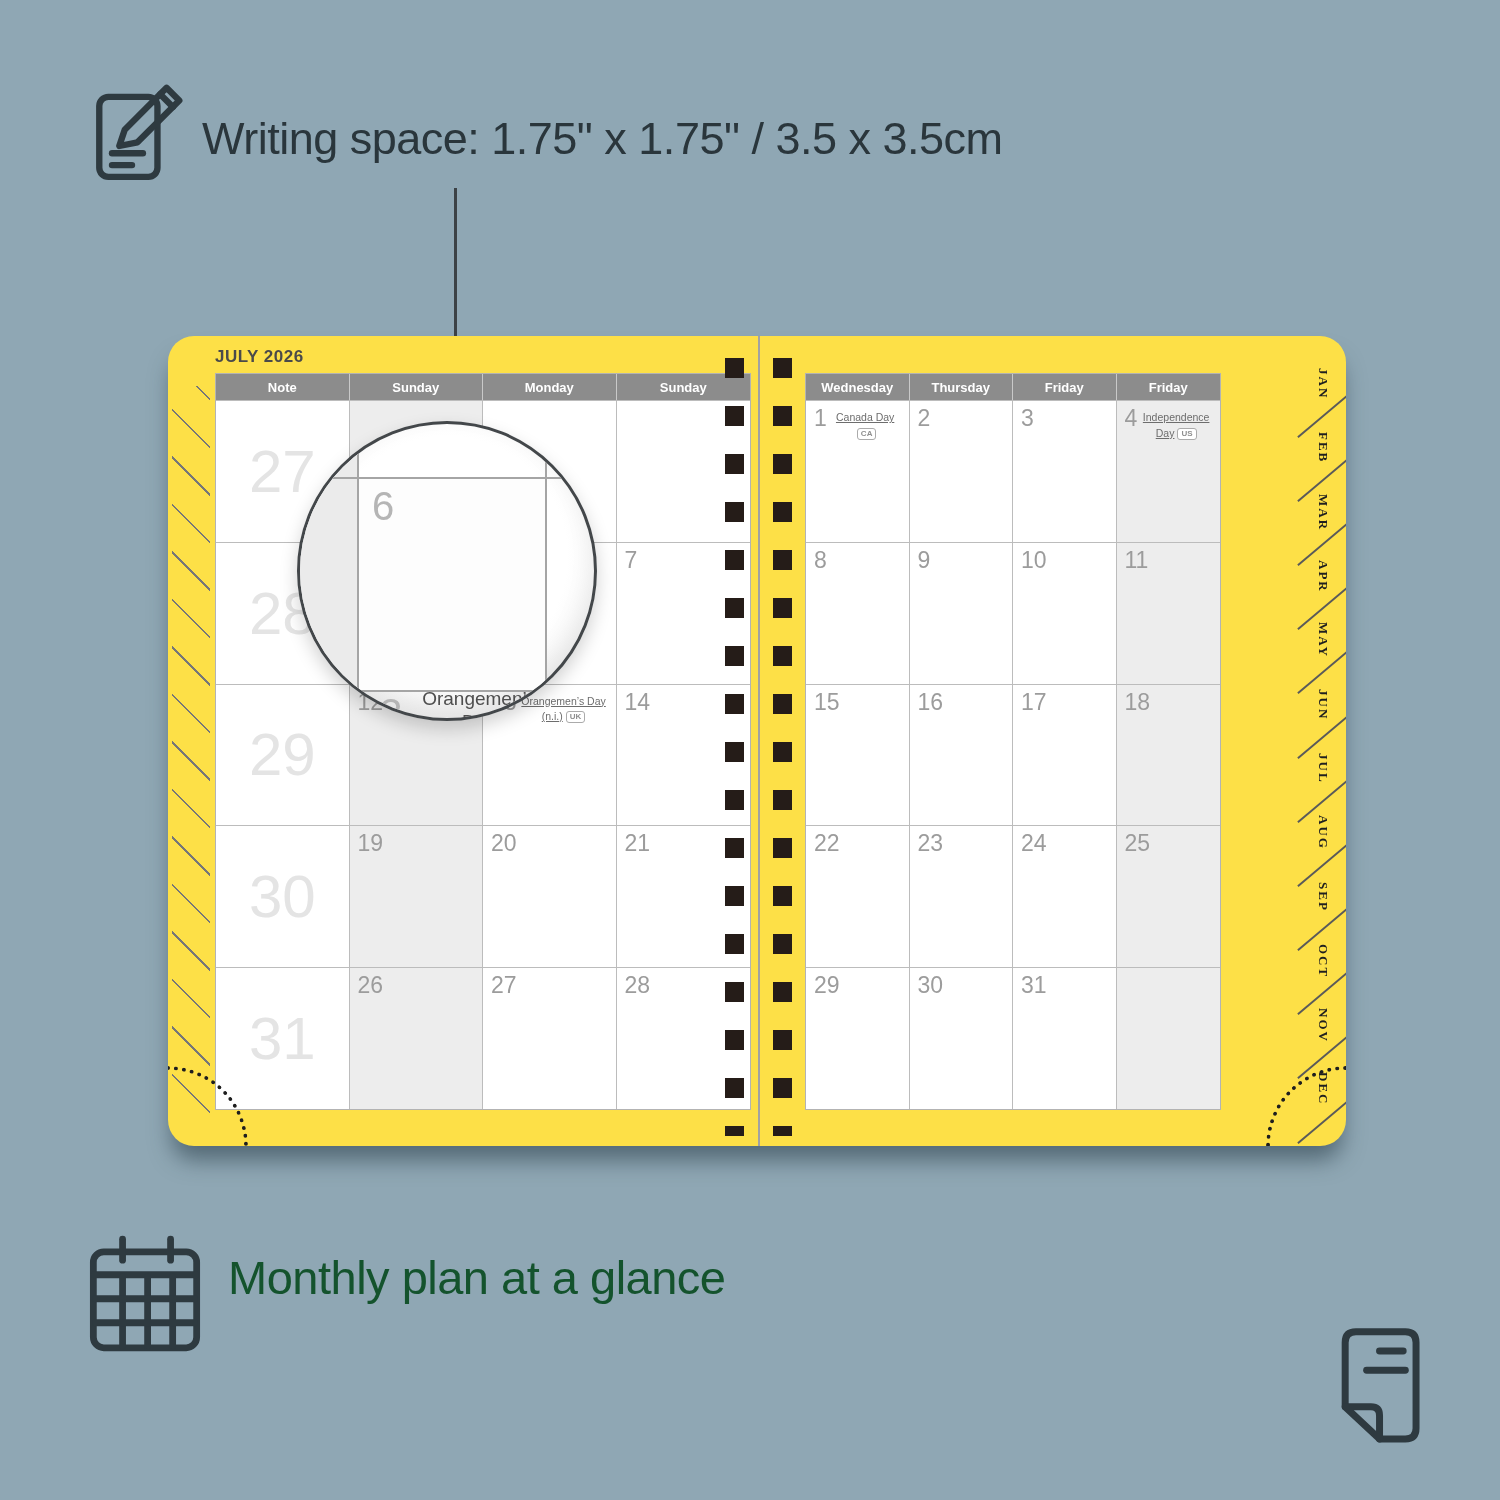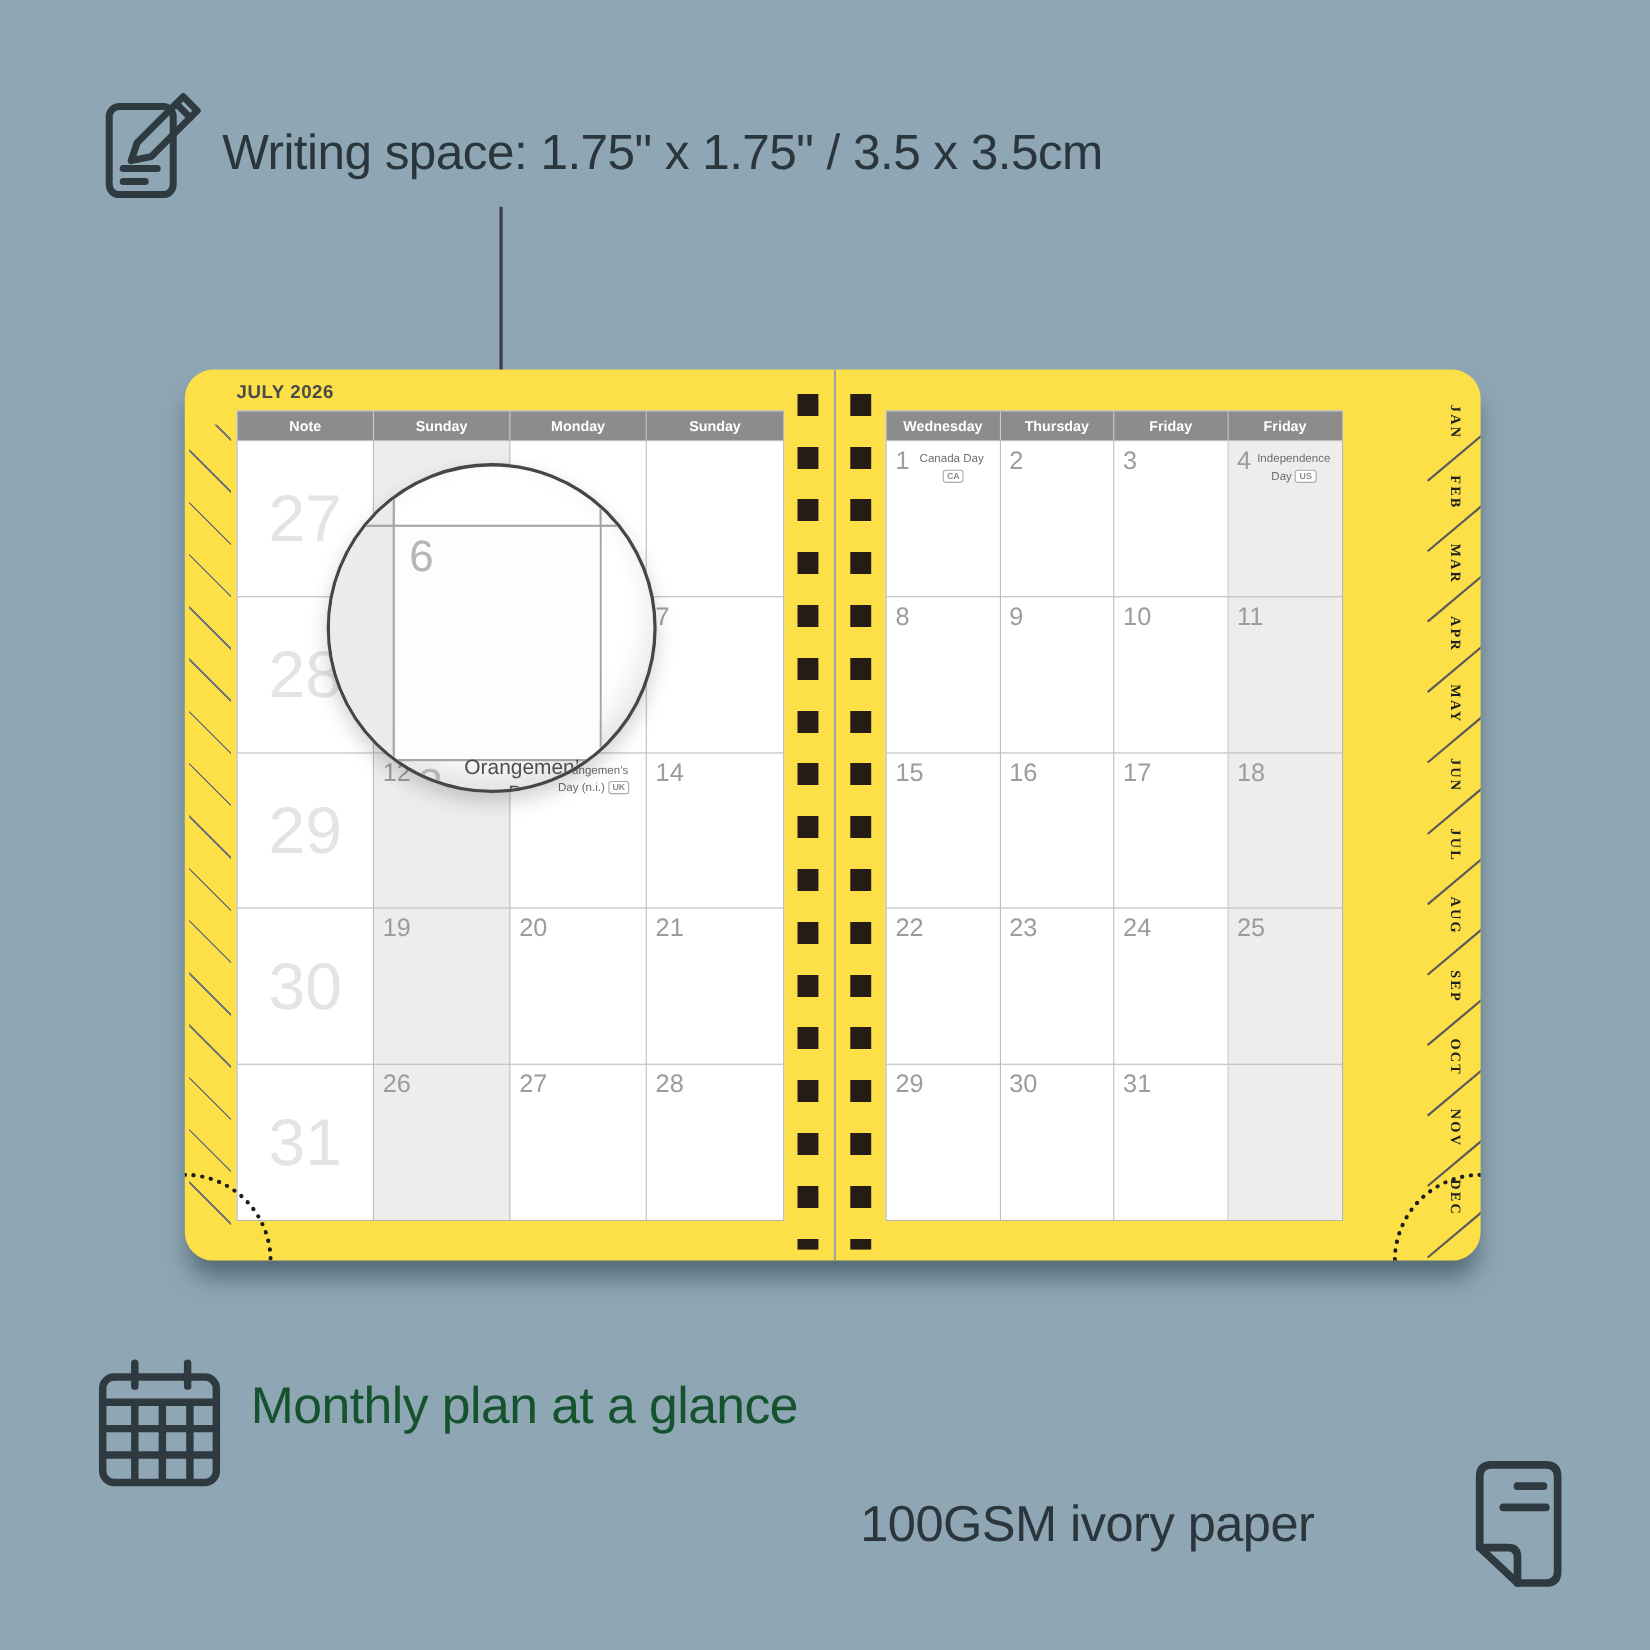--- a/index.html
+++ b/index.html
@@ -36,21 +36,21 @@
   .month-title{
     position:absolute;left:47px;top:11px;
     font-size:17px;font-weight:bold;color:#4a4a4a;letter-spacing:.5px;
   }
   .page-grid{
     position:absolute;top:37px;height:737px;
     display:grid;grid-template-columns:repeat(4,1fr);
     grid-template-rows:26px repeat(5,1fr);
     background:#fff;border:1px solid #b3b3b3;box-sizing:border-box;
   }
-  .page-grid.left{left:47px;width:498px;}
+  .page-grid.left{left:47px;width:536px;}
   .page-grid.right{left:637px;width:416px;}
   .repeat-wrap{display:contents;}
   .hdr{
     background:#8c8c8c;color:#fff;font-size:13px;font-weight:bold;
     display:flex;align-items:center;justify-content:center;
     border-right:1px solid #c9c9c9;
   }
   .repeat-wrap .hdr:last-child{border-right:none;}
   .cell{
     position:relative;border-right:1px solid #bcbcbc;border-top:1px solid #bcbcbc;
@@ -60,21 +60,21 @@
   .page-grid.left  .repeat-wrap .cell:nth-child(4n+2){background:#ededed;}
   .page-grid.right .repeat-wrap .cell:nth-child(4n){background:#ededed;}
   .wknum{
     position:absolute;inset:0;display:flex;align-items:center;justify-content:center;
     font-size:60px;color:#e4e4e4;
   }
   .topline{display:flex;align-items:flex-start;}
   .daynum{font-size:23px;color:#9c9c9c;line-height:1;}
   .holiday{
     flex:1;text-align:center;font-size:10.5px;color:#6d6d6d;
-    margin-top:3px;line-height:1.5;
+    margin-top:3px;line-height:1.5;text-decoration:underline;
   }
   .holiday i{font-style:normal;}
   .badge{
     display:inline-block;font-size:8px;color:#8f8f8f;border:1px solid #ababab;
     border-radius:3px;padding:0 3px;line-height:10px;margin-left:3px;vertical-align:1px;
     background:#fff;
   }
   .badge:empty{display:none;}
   
   .spine-line{position:absolute;left:590px;top:0;width:2px;height:100%;background:#a2a2a2;}
@@ -491,21 +491,20 @@
     <path d="M82 6 V26"></path>
     <path d="M9 40 H106"></path>
     <path d="M36 42 V108"></path>
     <path d="M60 42 V108"></path>
     <path d="M84 42 V108"></path>
     <path d="M10 63 H105"></path>
     <path d="M10 86 H105"></path>
   </svg>
   <div class="callout-text-monthly">Monthly plan at a glance</div>
 
-  <div class="callout-text-paper">100GSM ivory paper</div>
   <svg class="icon-paper" viewBox="0 0 95 115" fill="none" stroke="#2e3a40" stroke-width="6.5" stroke-linecap="round" stroke-linejoin="round">
     <path d="M26 6 H72 Q82 6 82 16 V96 Q82 106 72 106 H48 L16 76 V16 Q16 6 26 6 Z"></path>
     <path d="M16 76 H40 Q48 76 48 84 V106"></path>
     <path d="M48 24 H70"></path>
     <path d="M36 42 H72"></path>
   </svg>
 
 </div>
 
 </body></html>

